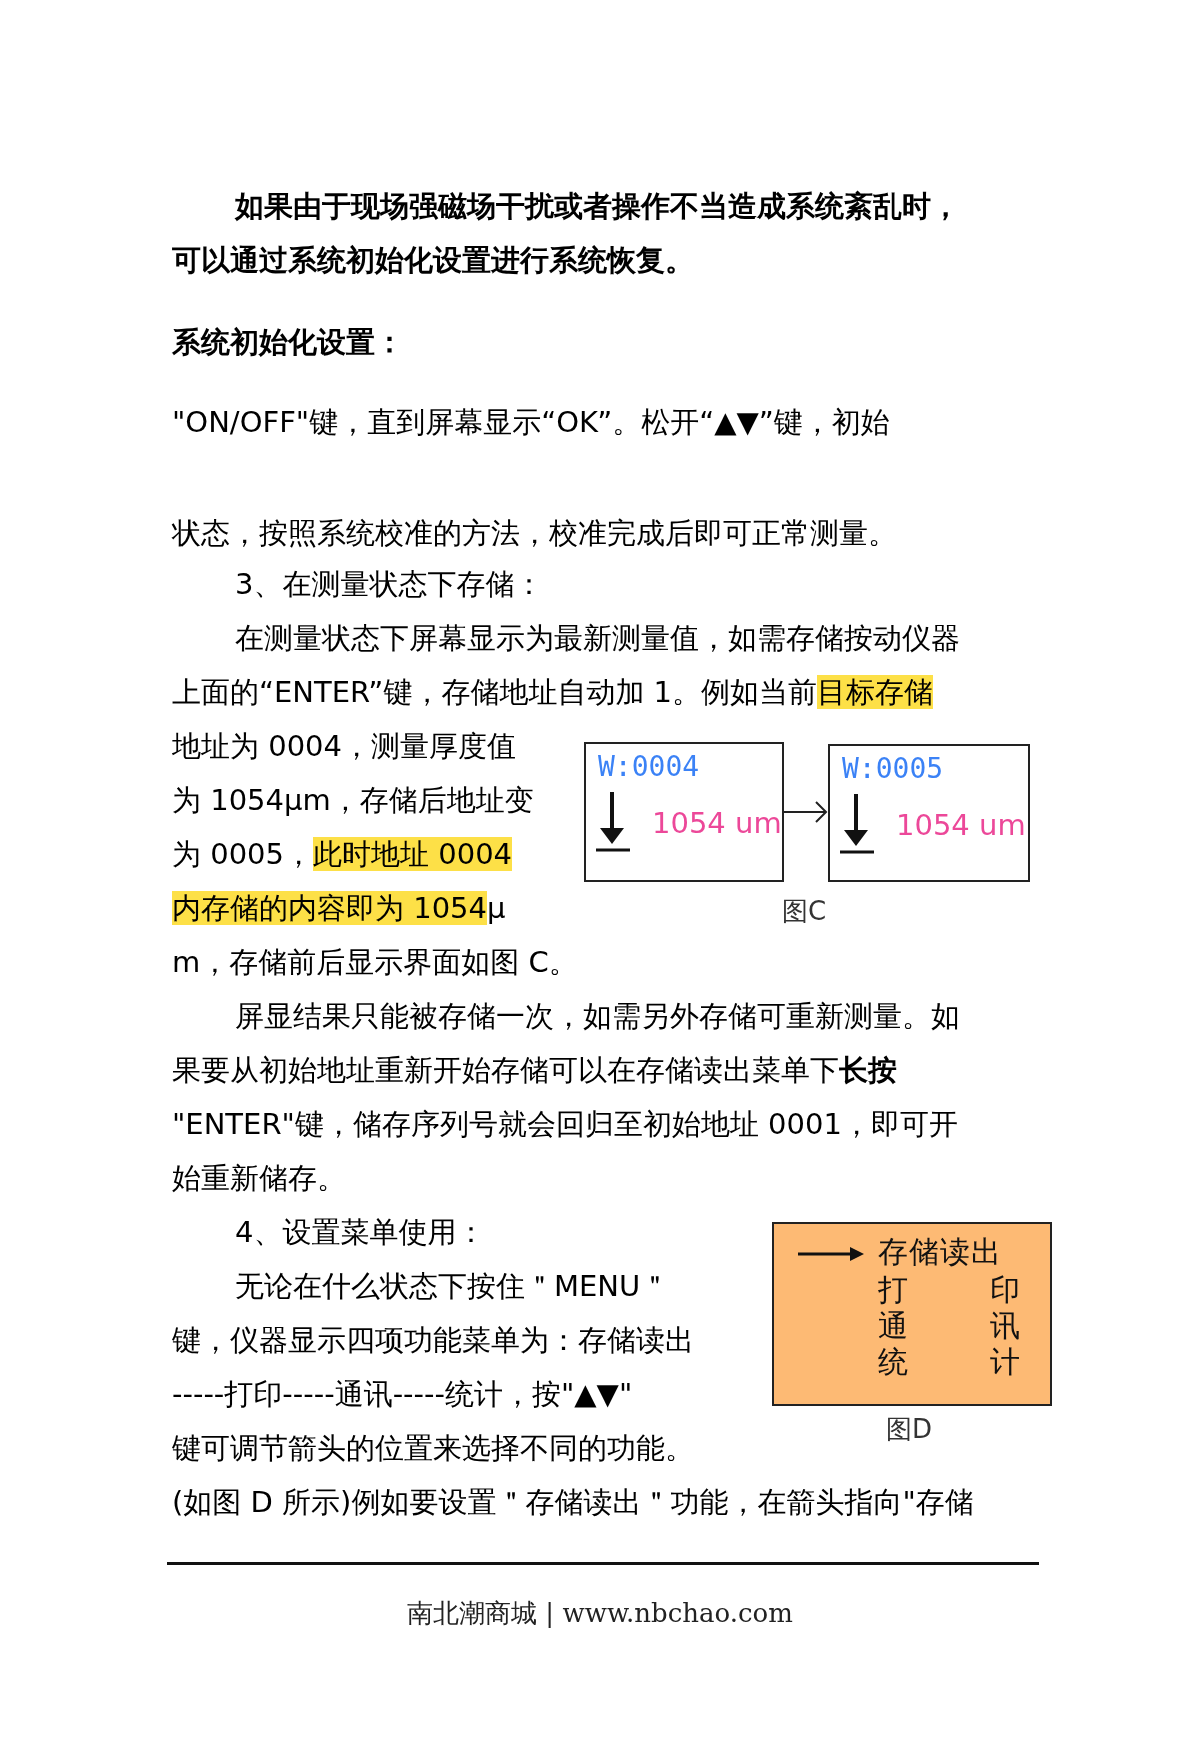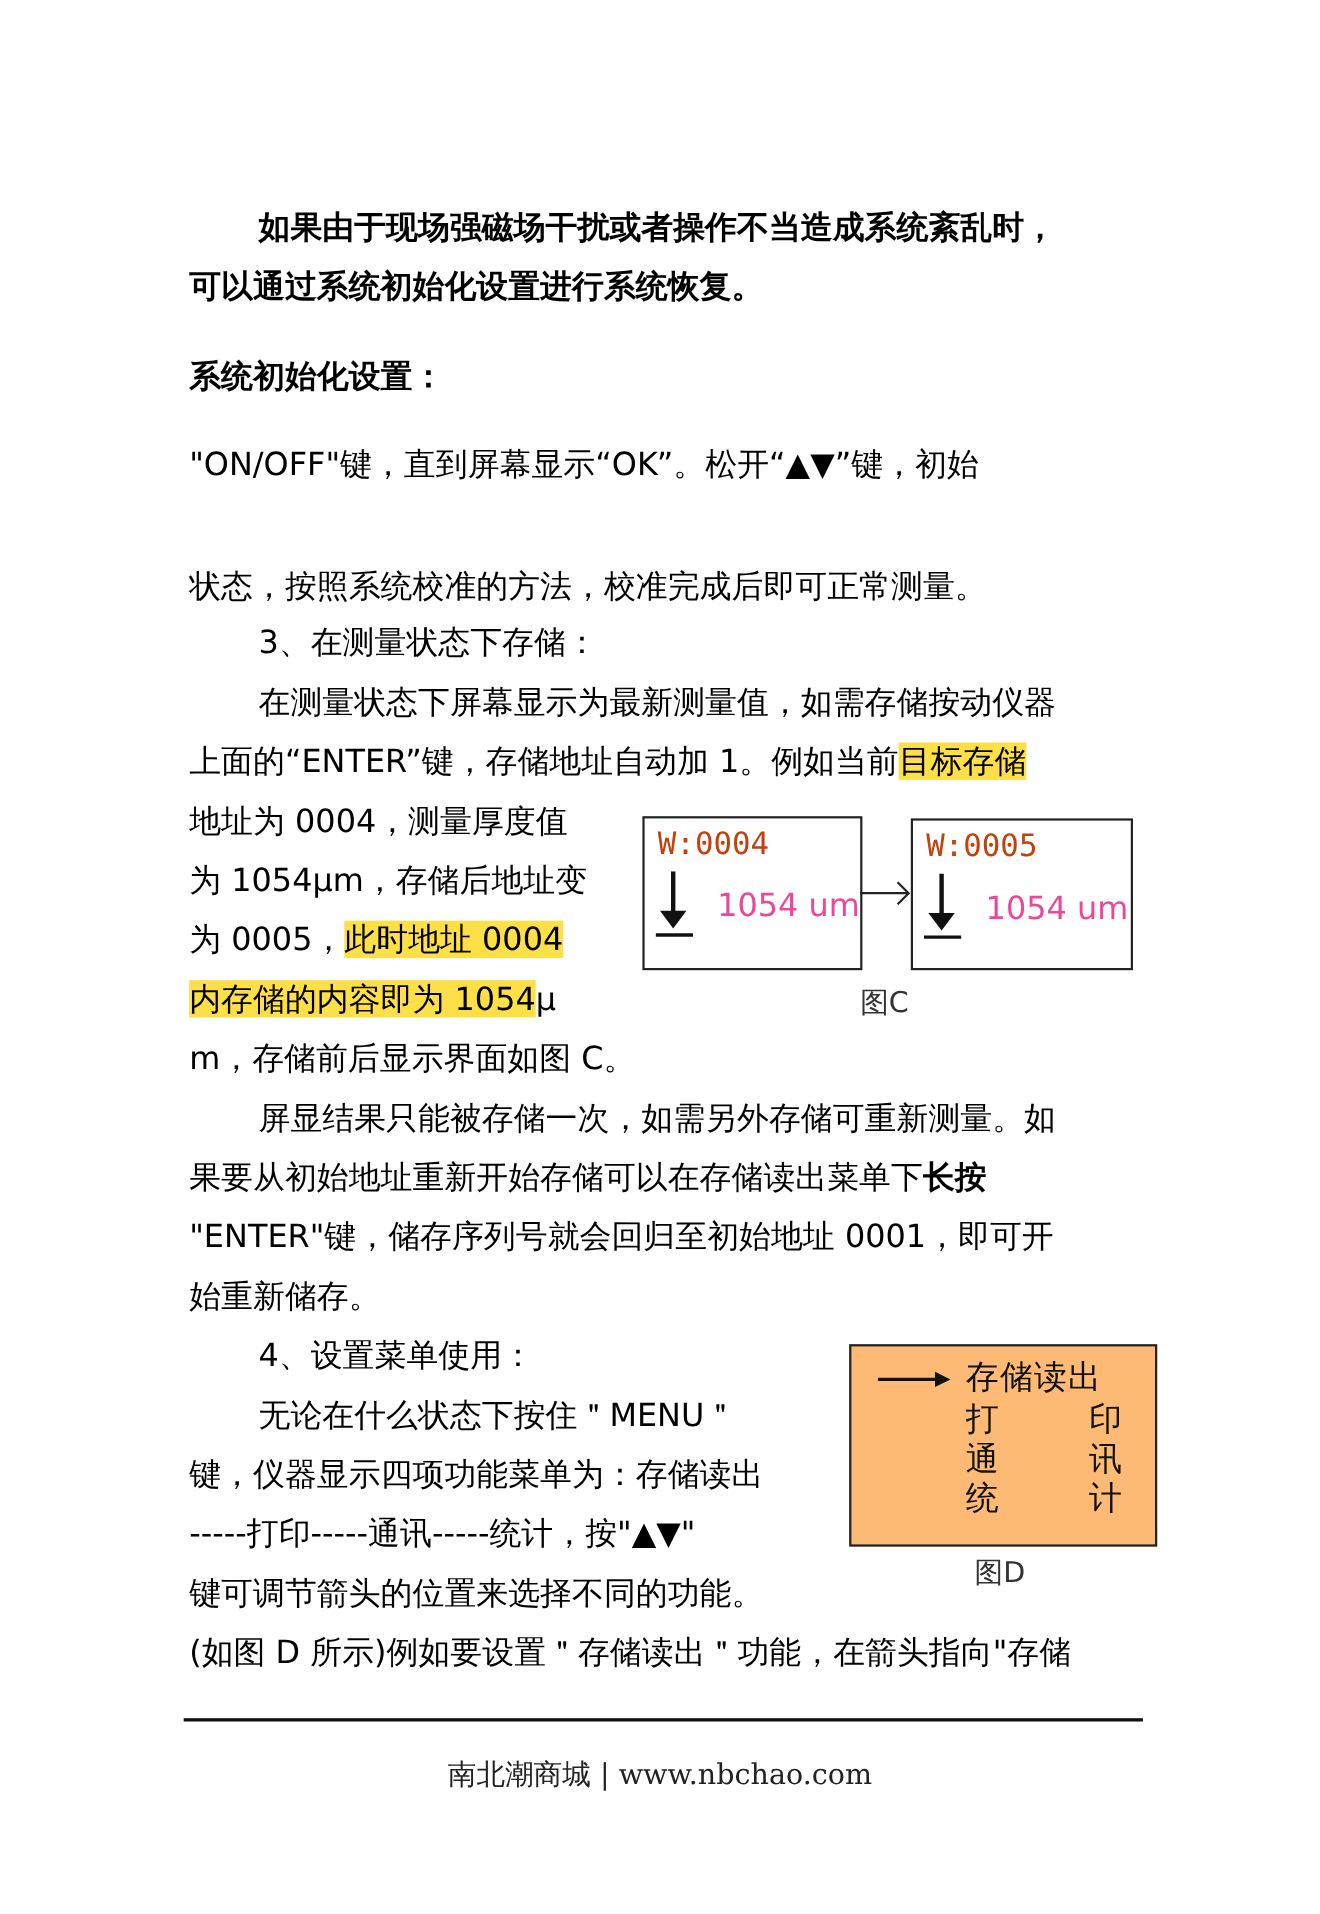--- a/index.html
+++ b/index.html
@@ -6,21 +6,21 @@
   body { width: 1200px; height: 1740px; position: relative; overflow: hidden;
          font-family: "DejaVu Sans", "Liberation Sans", sans-serif; color: #000; }
   .page { position: absolute; left: 0; top: 0; width: 1200px; height: 1740px; }
   .header { position: absolute; right: 185px; top: 116px; font-size: 27px; letter-spacing: 0px; }
   .line { position: absolute; left: 172px; font-size: 29px; white-space: nowrap; line-height: 40px; }
   .bold { font-weight: bold; }
   .indent { left: 235px; }
   .hl { background: #fde047; }
   .fig { position: absolute; }
   .lcd { position: absolute; border: 2px solid #222; background: #fff; }
-  .lcd .addr { position: absolute; left: 12px; top: 6px; font-size: 28px; font-family: "DejaVu Sans Mono", monospace; color: #c2410c; }
+  .lcd .addr { position: absolute; left: 12px; top: 6px; font-size: 28px; font-family: "DejaVu Sans Mono", monospace; color: #3b82f6; }
   .lcd .val { position: absolute; left: 66px; top: 62px; font-size: 29px; color: #ec4899; }
   .lcd .arrow-down { position: absolute; left: 10px; top: 48px; width: 34px; height: 62px; }
   .caption { position: absolute; font-size: 26px; color: #333; }
   .menu-lcd { position: absolute; border: 2px solid #222; background: #fdba74; }
   .menu-row { position: absolute; font-size: 30px; color: #111; }
   .footer-rule { position: absolute; left: 167px; top: 1562px; width: 872px; height: 3px; background: #111; }
   .footer { position: absolute; left: 0; width: 1200px; top: 1596px; text-align: center; font-size: 26px;
             font-family: "DejaVu Serif", "Liberation Serif", serif; color: #222; }
 </style>
 </head>

